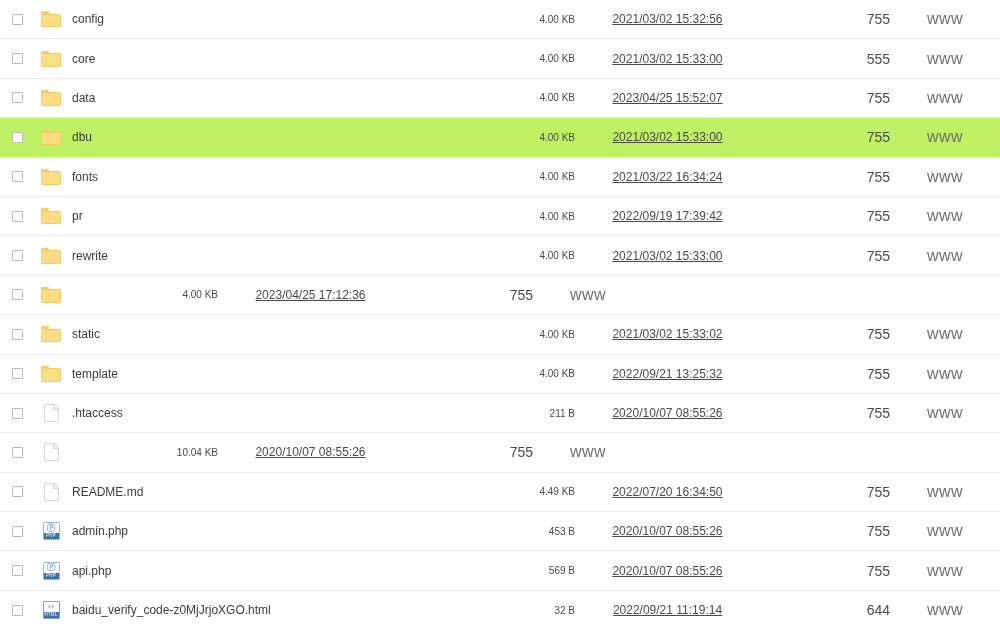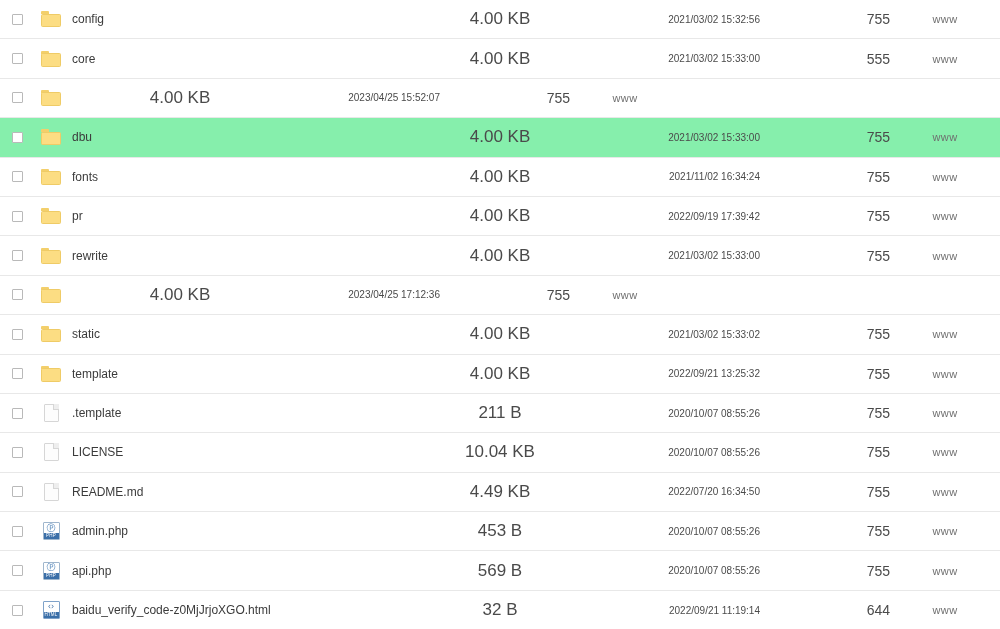--- a/index.html
+++ b/index.html
@@ -20,21 +20,21 @@
     border-collapse: collapse;
   }
   .row {
     display: flex;
     align-items: center;
     height: 39.4px;
     border-bottom: 1px solid #e8e8e8;
     box-sizing: border-box;
   }
   .row.highlight {
-    background: #86efac;
+    background: #bef264;
   }
   .col-check {
     width: 34px;
     flex: 0 0 34px;
     display: flex;
     align-items: center;
     justify-content: center;
   }
   .checkbox {
     width: 11px;
@@ -56,45 +56,45 @@
     padding-left: 4px;
     white-space: nowrap;
     overflow: hidden;
     text-overflow: ellipsis;
     color: #3b3b3b;
     font-size: 12px;
   }
   .col-size {
     width: 150px;
     flex: 0 0 150px;
-    text-align: center;
+    text-align: right;
     color: #4a4a4a;
-    font-size: 17px;
-    margin-left: 37px;
+    font-size: 10px;
   }
   .col-date {
     width: 185px;
     flex: 0 0 185px;
-    text-align: right;
+    text-align: center;
     color: #4a4a4a;
-    font-size: 10px;
+    font-size: 12px;
+    text-decoration: underline;
   }
   .col-perm {
     width: 130px;
     flex: 0 0 130px;
     text-align: right;
     color: #4a4a4a;
     font-size: 14px;
   }
   .col-owner {
     width: 110px;
     flex: 0 0 110px;
     text-align: center;
     color: #6f6f6f;
-    font-size: 11px;
+    font-size: 16px;
     letter-spacing: 0.4px;
   }
 
   
   .icon-folder {
     width: 20px;
     height: 16px;
     position: relative;
   }
   .icon-folder .tab {
@@ -211,20 +211,21 @@
     <div class="row">
       <div class="col-check">
         <span class="checkbox"></span>
       </div>
       <div class="col-icon">
         <span class="icon-folder">
           <span class="tab"></span>
           <span class="body"></span>
         </span>
       </div>
+      <div class="col-name">data</div>
       <div class="col-size">4.00 KB</div>
       <div class="col-date">2023/04/25 15:52:07</div>
       <div class="col-perm">755</div>
       <div class="col-owner">www</div>
     </div>
     <div class="row highlight">
       <div class="col-check">
         <span class="checkbox"></span>
       </div>
       <div class="col-icon">
@@ -244,21 +245,21 @@
         <span class="checkbox"></span>
       </div>
       <div class="col-icon">
         <span class="icon-folder">
           <span class="tab"></span>
           <span class="body"></span>
         </span>
       </div>
       <div class="col-name">fonts</div>
       <div class="col-size">4.00 KB</div>
-      <div class="col-date">2021/11/02 16:34:24</div>
+      <div class="col-date">2021/03/22 16:34:24</div>
       <div class="col-perm">755</div>
       <div class="col-owner">www</div>
     </div>
     <div class="row">
       <div class="col-check">
         <span class="checkbox"></span>
       </div>
       <div class="col-icon">
         <span class="icon-folder">
           <span class="tab"></span>
@@ -334,34 +335,33 @@
       <div class="col-perm">755</div>
       <div class="col-owner">www</div>
     </div>
     <div class="row">
       <div class="col-check">
         <span class="checkbox"></span>
       </div>
       <div class="col-icon">
         <span class="icon-file"></span>
       </div>
-      <div class="col-name">.template</div>
+      <div class="col-name">.htaccess</div>
       <div class="col-size">211 B</div>
       <div class="col-date">2020/10/07 08:55:26</div>
       <div class="col-perm">755</div>
       <div class="col-owner">www</div>
     </div>
     <div class="row">
       <div class="col-check">
         <span class="checkbox"></span>
       </div>
       <div class="col-icon">
         <span class="icon-file"></span>
       </div>
-      <div class="col-name">LICENSE</div>
       <div class="col-size">10.04 KB</div>
       <div class="col-date">2020/10/07 08:55:26</div>
       <div class="col-perm">755</div>
       <div class="col-owner">www</div>
     </div>
     <div class="row">
       <div class="col-check">
         <span class="checkbox"></span>
       </div>
       <div class="col-icon">

